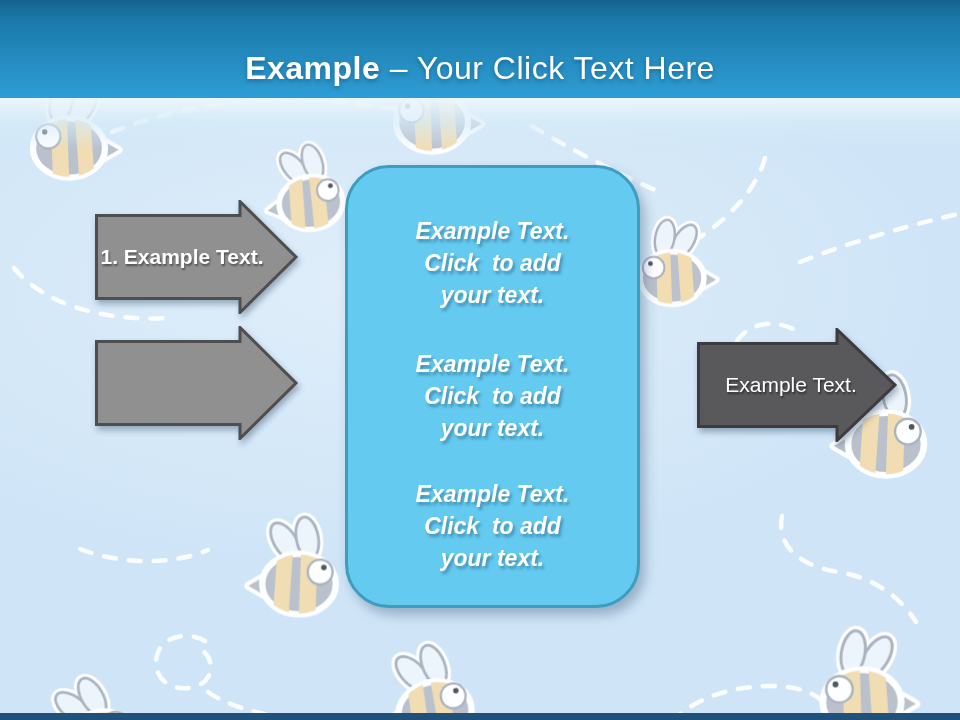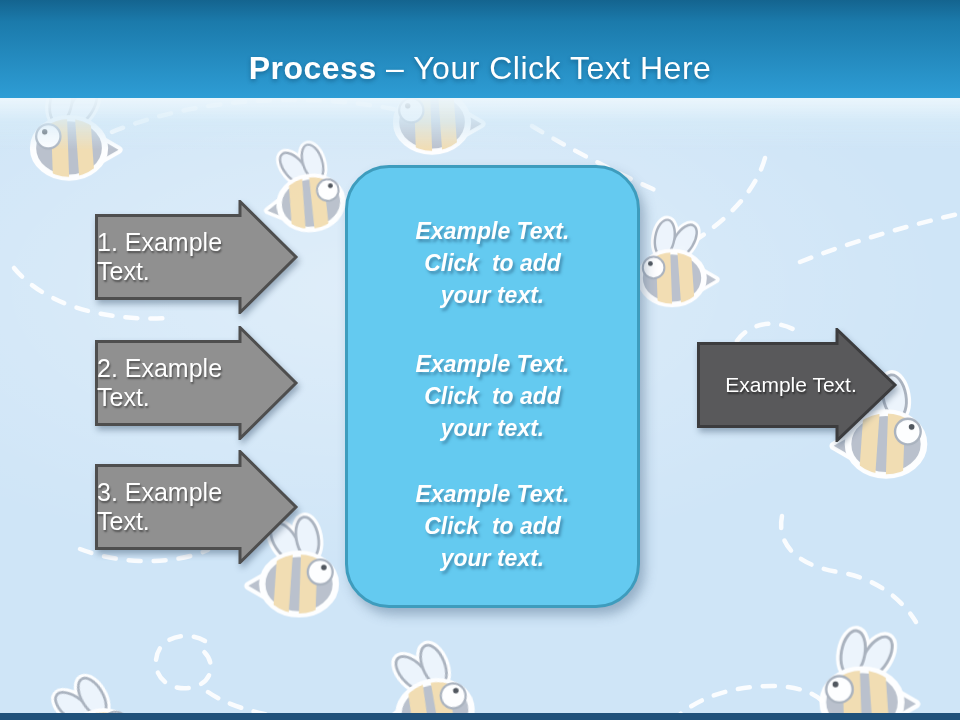--- a/index.html
+++ b/index.html
@@ -26,21 +26,21 @@
   }
   .slide-title span{white-space:pre;}
   .t-bold{font-weight:700;}
 
   .step-arrow{position:absolute;left:95px;width:204px;height:114px;z-index:4;}
   .step-1{top:200px}.step-2{top:326px}.step-3{top:450px}
   .arrow-svg{position:absolute;top:0;left:0;filter:drop-shadow(2px 4px 3px rgba(60,85,110,0.45));}
   .step-label{
     position:absolute;left:2px;top:0;width:170px;height:100%;
     display:flex;align-items:center;justify-content:center;
-    font-size:25px;color:#ffffff;text-shadow:1px 2px 2px rgba(0,0,0,0.45);
+    font-size:21px;color:#ffffff;text-shadow:1px 2px 2px rgba(0,0,0,0.45);font-weight:bold;
   }
   .result-arrow{position:absolute;left:697px;top:328px;width:201px;height:114px;z-index:4;}
   .result-label{
     position:absolute;left:0;top:0;width:188px;height:100%;
     display:flex;align-items:center;justify-content:center;
     font-size:21px;color:#ffffff;text-shadow:1px 2px 2px rgba(0,0,0,0.5);
   }
 
   .center-box{
     position:absolute;left:345px;top:165px;width:295px;height:443px;z-index:4;
@@ -111,39 +111,32 @@
       <use href="#bee" transform="translate(886,444) scale(0.95)"></use>
       <use href="#bee" transform="translate(299,584) scale(0.92)"></use>
       <use href="#bee" transform="translate(435,712) scale(0.92) rotate(-12)"></use>
       <use href="#bee" transform="translate(862,702) scale(-0.98,0.98)"></use>
       <use href="#bee" transform="translate(100,742) scale(0.9) rotate(-20)"></use>
     </g>
   </svg>
 
   <header class="title-band"></header>
   <div class="band-fade"></div>
-  <h1 class="slide-title"><span class="t-bold">Process</span><span> – Your Click Text Here</span></h1>
+  <h1 class="slide-title"><span class="t-bold">Example</span><span> – Your Click Text Here</span></h1>
 
   <div class="step-arrow step-1">
     <svg class="arrow-svg" width="204" height="114" viewBox="0 0 204 114">
       <polygon points="1.5,15.5 145,15.5 145,1.5 201,57 145,112.5 145,98.5 1.5,98.5" fill="#909090" stroke="#4e4e4e" stroke-width="3"></polygon>
     </svg>
     <span class="step-label">1. Example Text.</span>
   </div>
   <div class="step-arrow step-2">
     <svg class="arrow-svg" width="204" height="114" viewBox="0 0 204 114">
       <polygon points="1.5,15.5 145,15.5 145,1.5 201,57 145,112.5 145,98.5 1.5,98.5" fill="#909090" stroke="#4e4e4e" stroke-width="3"></polygon>
     </svg>
-    <span class="step-label">2. Example Text.</span>
-  </div>
-  <div class="step-arrow step-3">
-    <svg class="arrow-svg" width="204" height="114" viewBox="0 0 204 114">
-      <polygon points="1.5,15.5 145,15.5 145,1.5 201,57 145,112.5 145,98.5 1.5,98.5" fill="#909090" stroke="#4e4e4e" stroke-width="3"></polygon>
-    </svg>
-    <span class="step-label">3. Example Text.</span>
   </div>
 
   <div class="center-box">
     <p class="box-text p1">Example Text.
 Click  to add
 your text.</p>
     <p class="box-text p2">Example Text.
 Click  to add
 your text.</p>
     <p class="box-text p3">Example Text.

